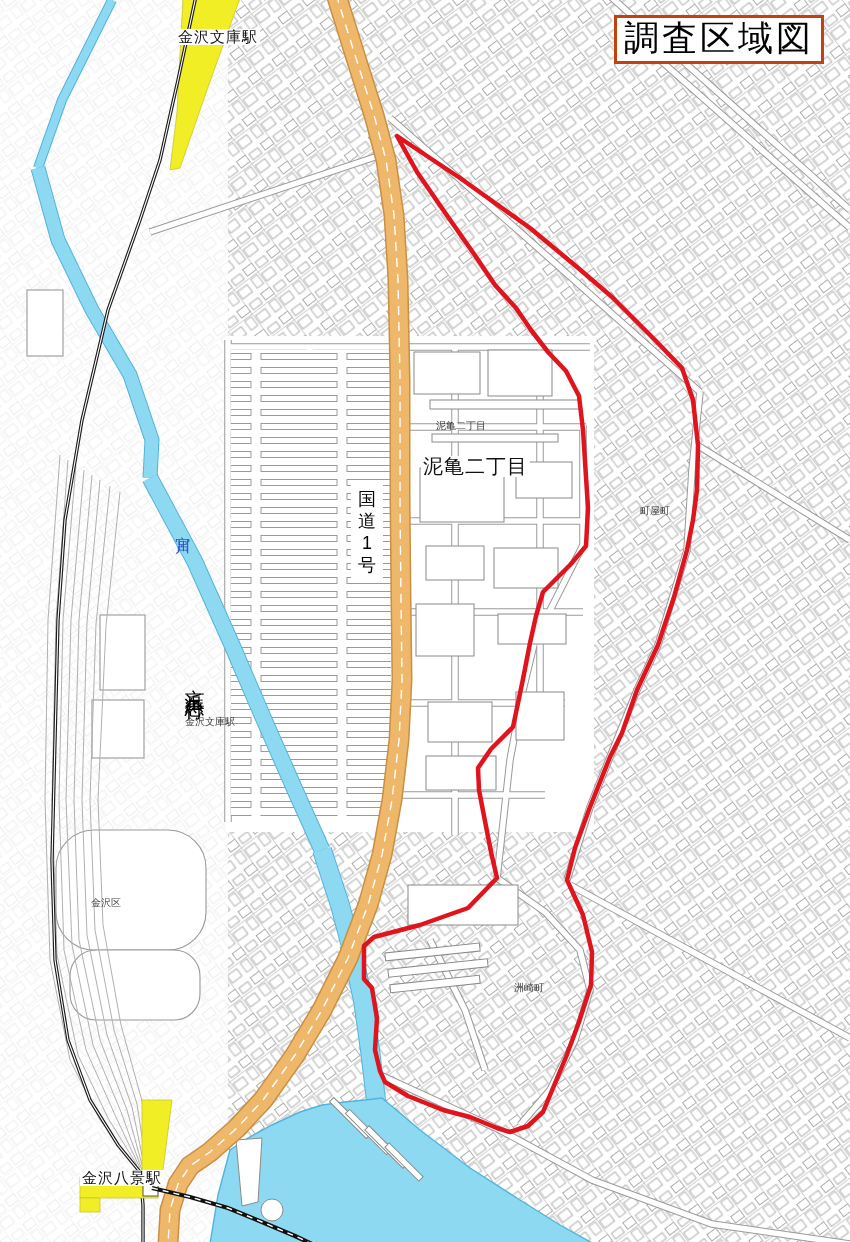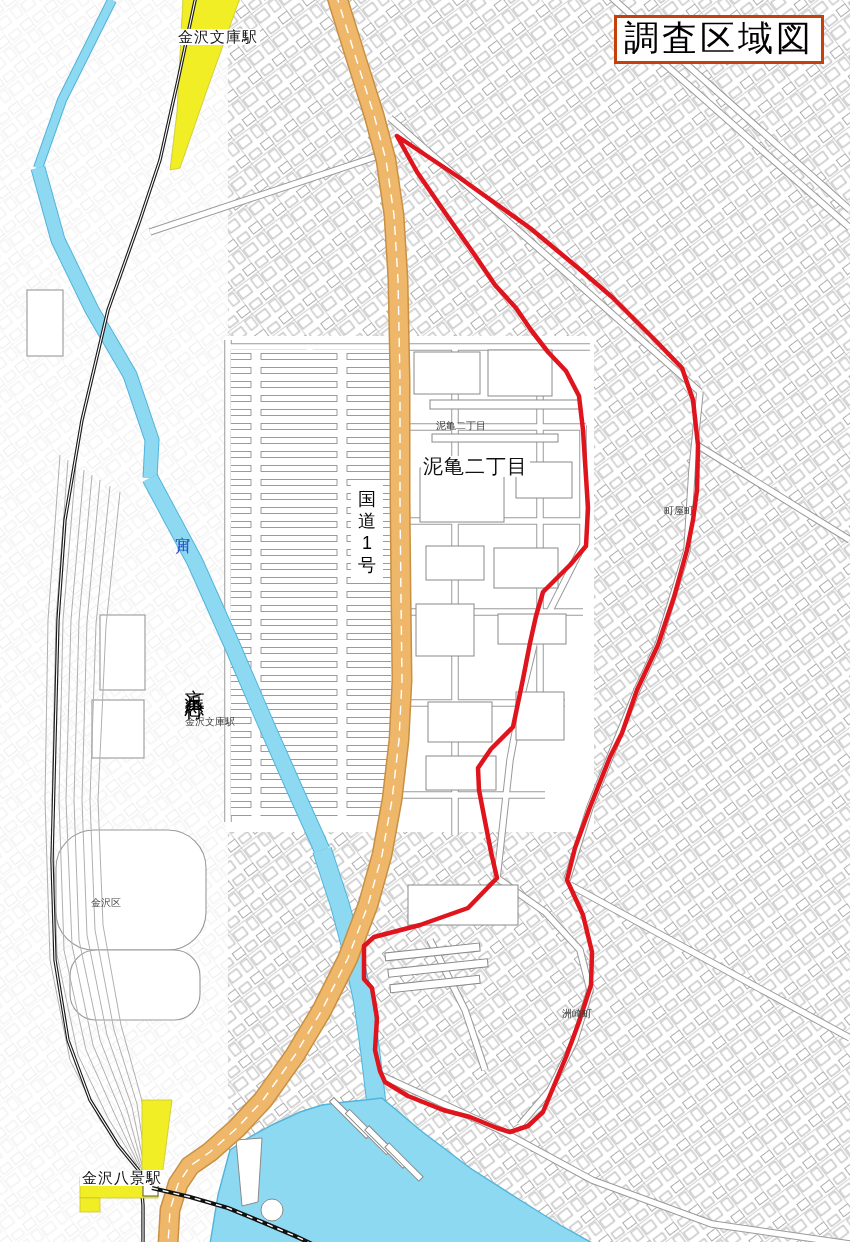--- a/index.html
+++ b/index.html
@@ -214,17 +214,17 @@
 <div id="miyagawa" class="lbl vert">宮川</div>
 
 <div class="lbl big halo" style="left:80px;top:1170px;">金沢八景駅</div>
 
 <div class="lbl" style="left:91px;top:898px;font-size:10px;color:#444;">金沢区</div>
 
 <div class="lbl tiny" style="left:436px;top:421px;">泥亀二丁目</div>
 
 <div class="lbl tiny" style="left:185px;top:717px;">金沢文庫駅</div>
 
-<div class="lbl tiny" style="left:664px;top:506px;">町屋町</div>
-
-<div class="lbl tiny" style="left:514px;top:1009px;margin-left:48px;">洲崎町</div>
+<div class="lbl tiny" style="left:640px;top:506px;">町屋町</div>
+
+<div class="lbl tiny" style="left:514px;top:983px;">洲崎町</div>
 
 </div>
 
 </body></html>

